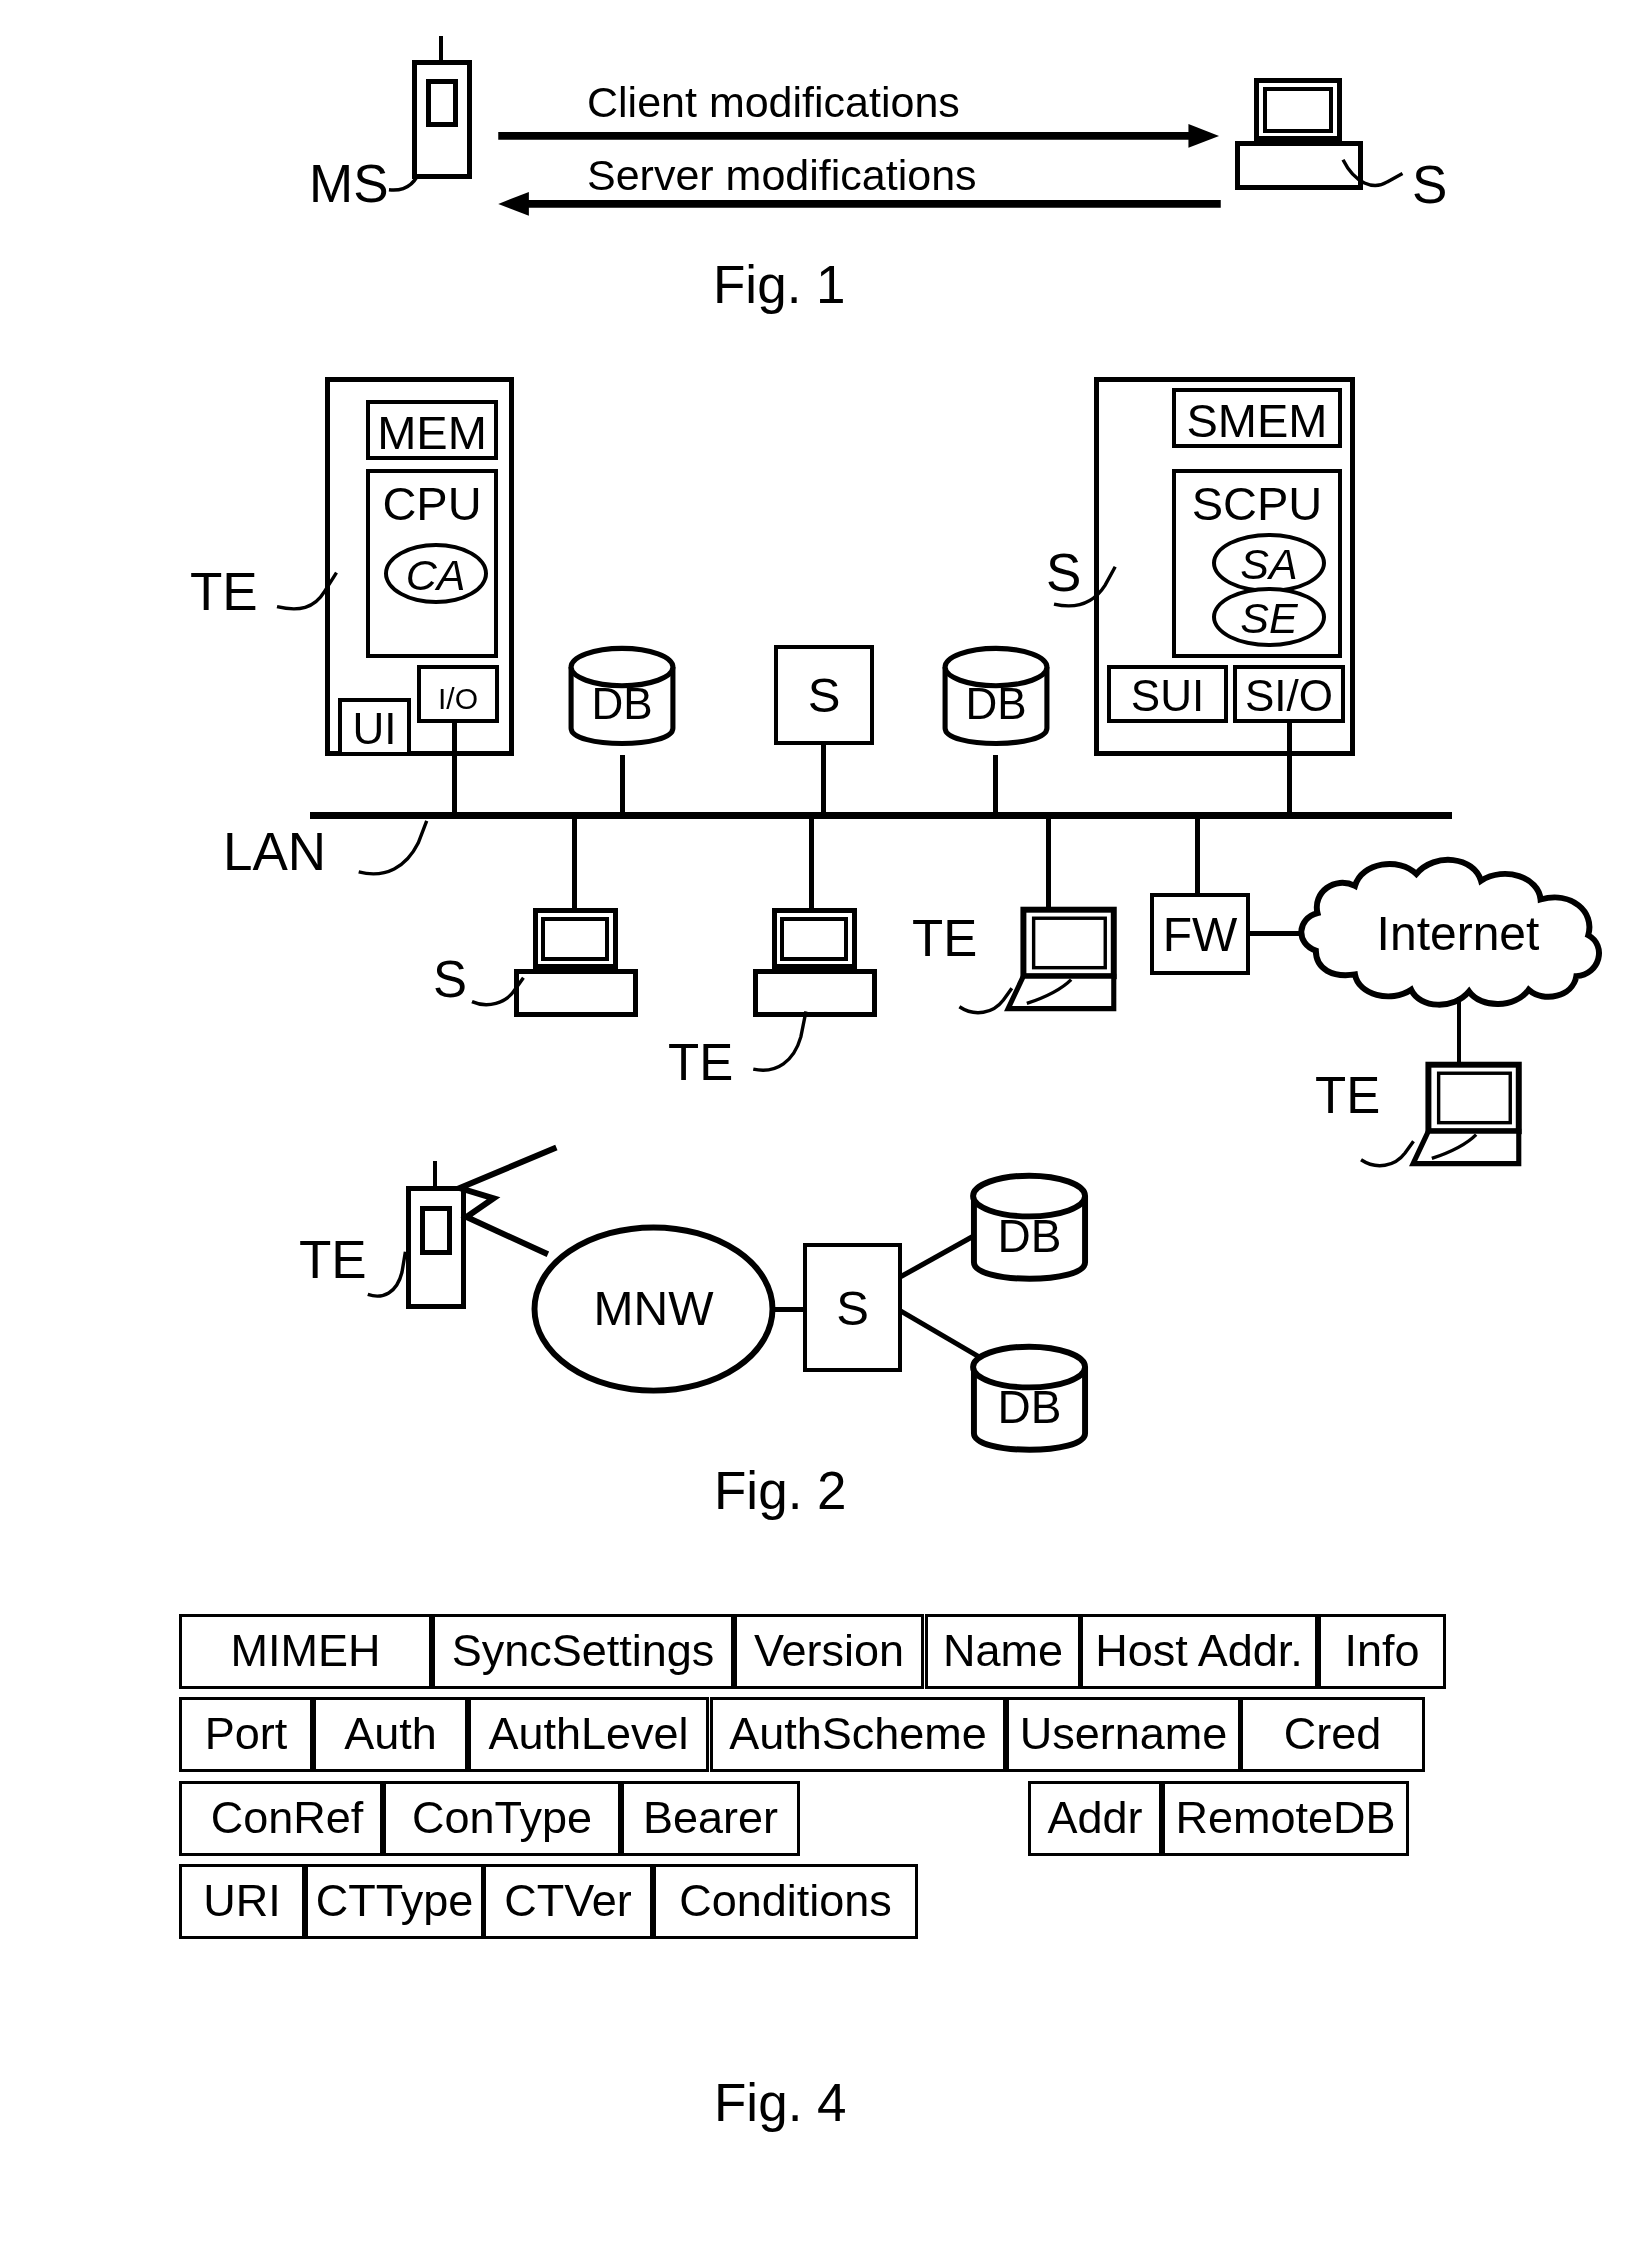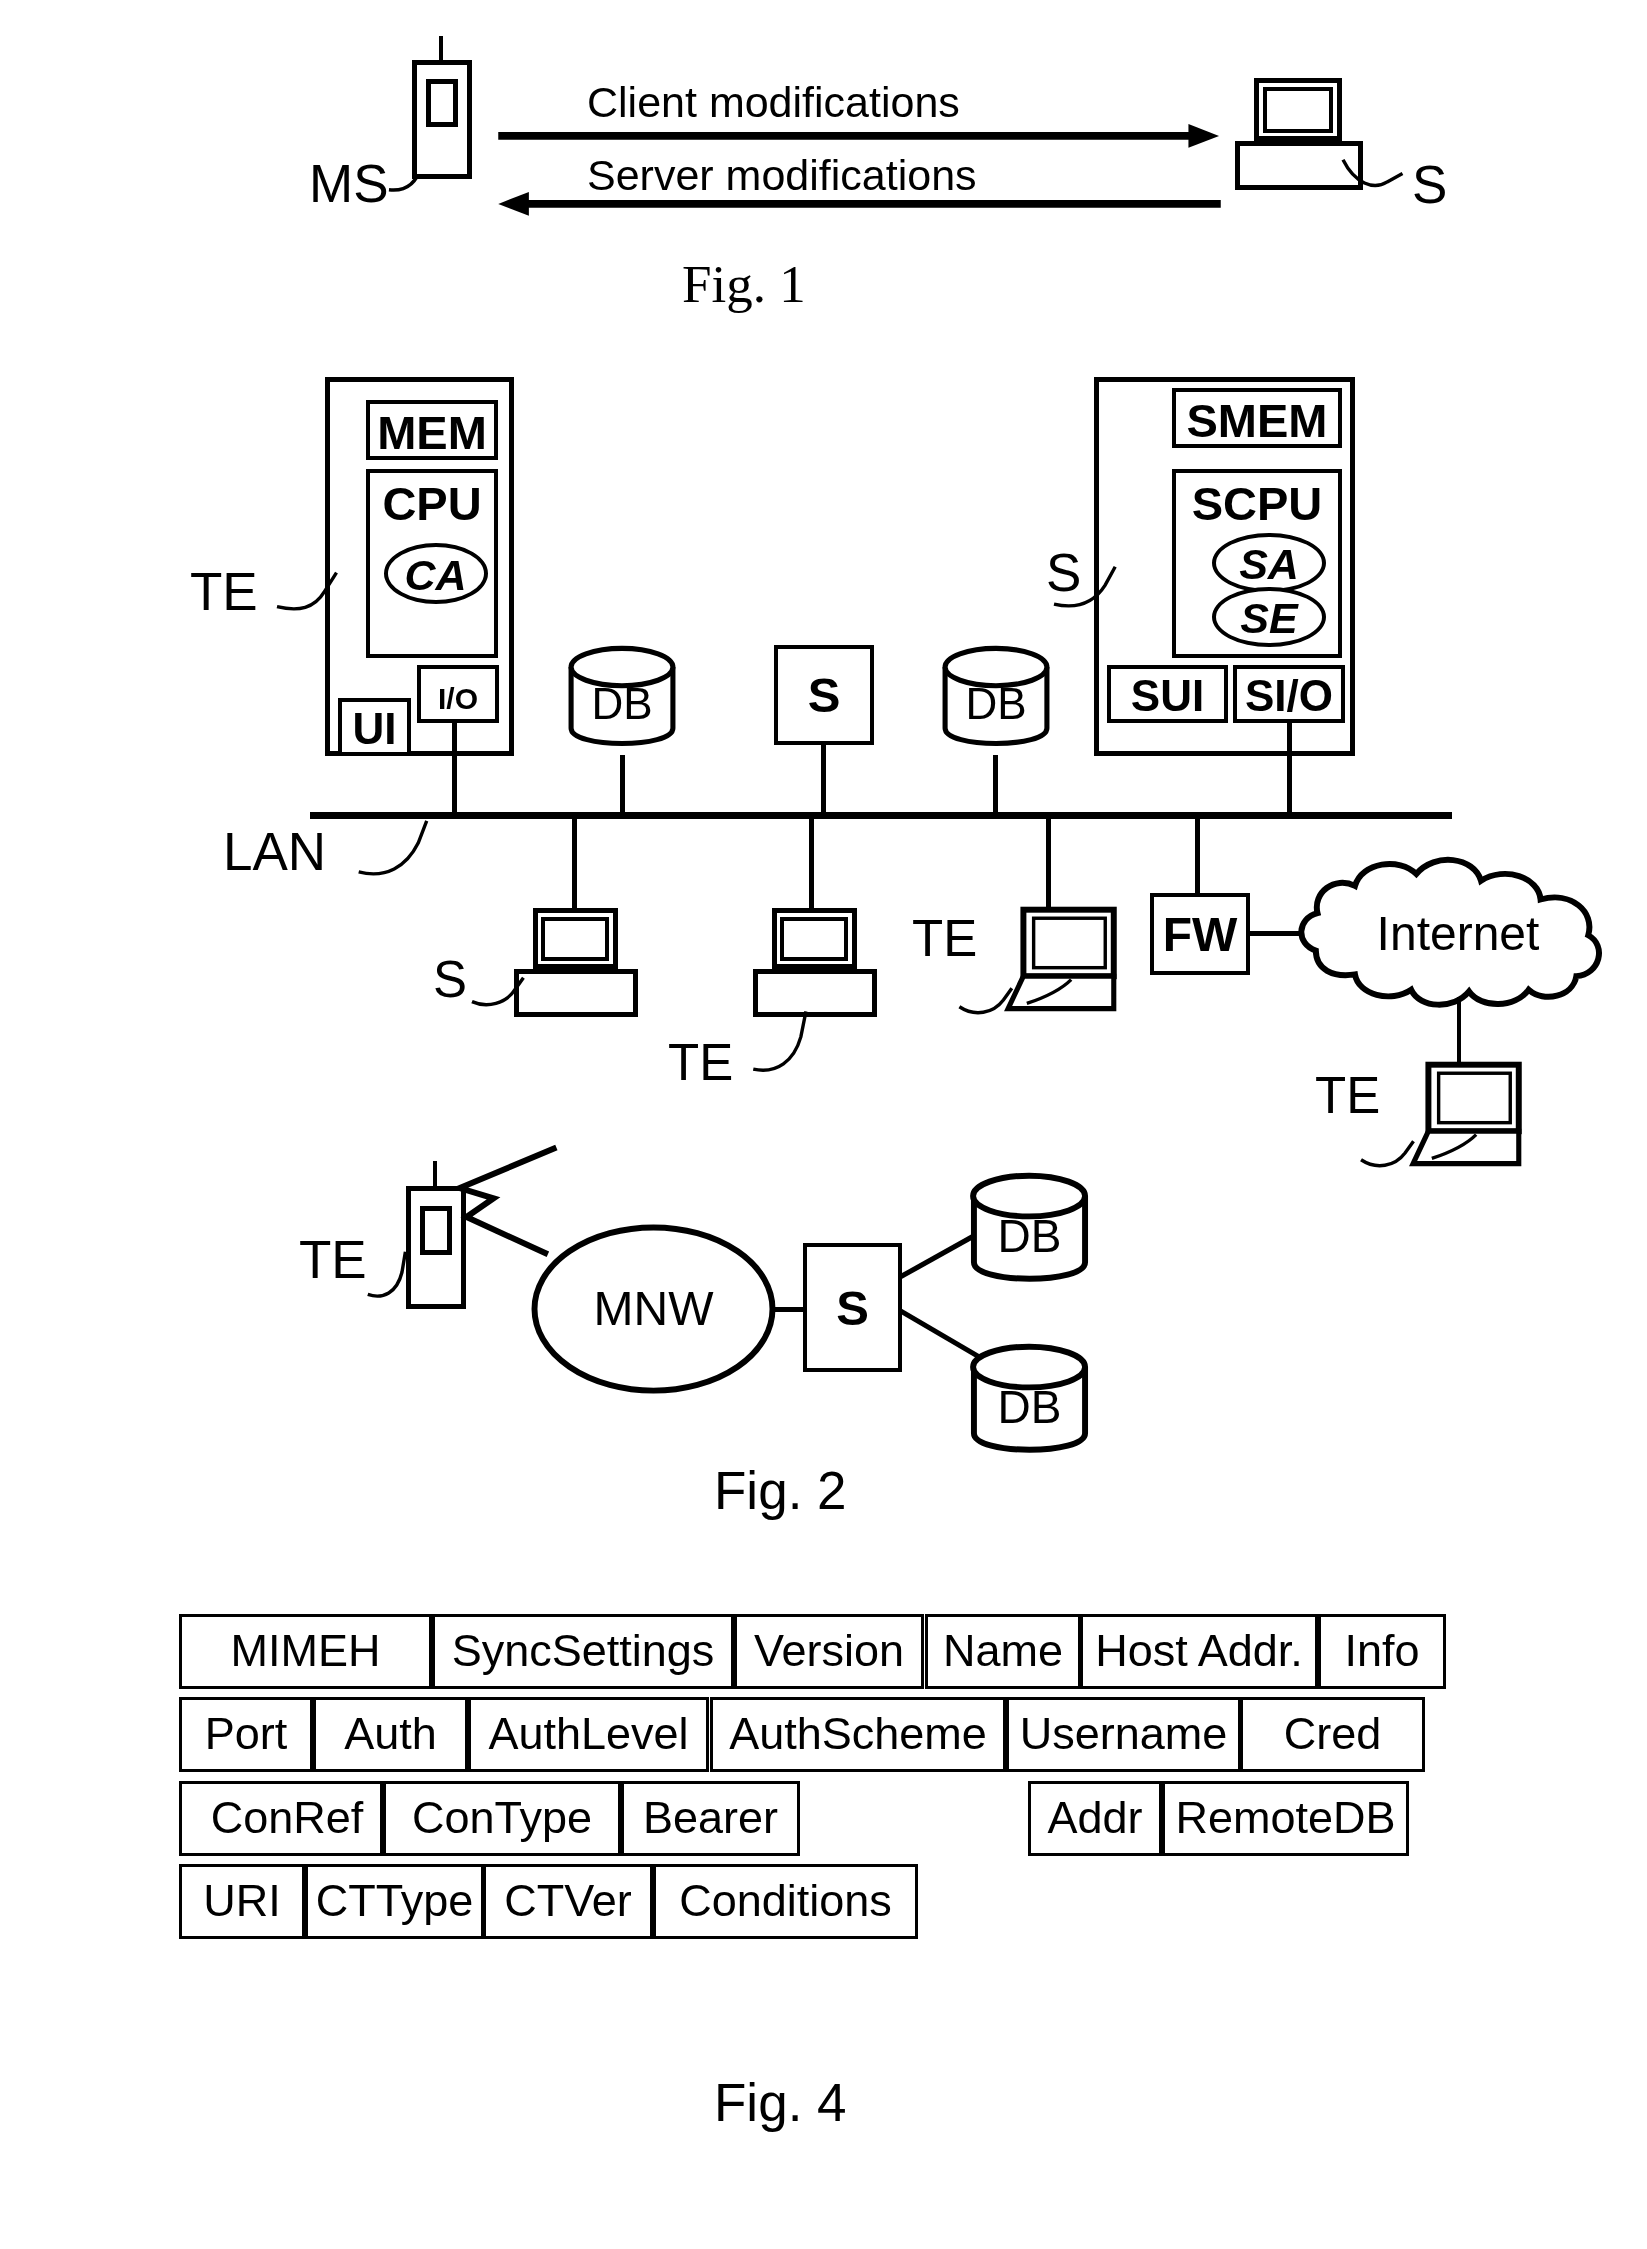--- a/index.html
+++ b/index.html
@@ -45,21 +45,20 @@
     font-size: 43px;
     white-space: nowrap;
   }
 
   
   .box {
     position: absolute;
     border: 4.3px solid #000;
     box-sizing: border-box;
     background: #fff;
-    font-weight: bold;
   }
   .box-txt {
     position: absolute;
     left: 0; right: 0;
     text-align: center;
     font-size: 44px;
     line-height: 1;
     white-space: nowrap;
   }
 
@@ -140,21 +139,21 @@
       <div class="box" style="left:28px;top:8.5px;width:70px;height:46px;border-width:4.3px;"></div>
       <div class="box" style="left:0;top:63px;width:128px;height:49px;border-width:5.1px;"></div>
     </div>
 
     <svg class="svg-abs" style="left:1343px;top:153px;width:68px;height:51px;" viewBox="0 0 80 60" width="68" height="51">
       <path d="M 0 8 C 14 36 36 44 52 34 L 70 24" fill="none" stroke="#000" stroke-width="4"></path>
     </svg>
 
     <div class="lbl" style="left:1412px;top:158px;font-size:53px;">S</div>
 
-    <div class="caption" style="left:682px;top:258px;font-family:Liberation Serif, serif;">Fig. 1</div>
+    <div class="caption" style="left:713px;top:258px;">Fig. 1</div>
   </div>
 
   <div class="abs" style="left:0;top:0;width:1647px;height:1539px;">
 
     <div class="chassis" style="left:325px;top:377px;width:189px;height:379px;"></div>
 
     <div class="box" style="left:366px;top:400px;width:132px;height:60px;">
       <div class="box-txt" style="top:5.1px;font-size:47px;">MEM</div>
     </div>
 

